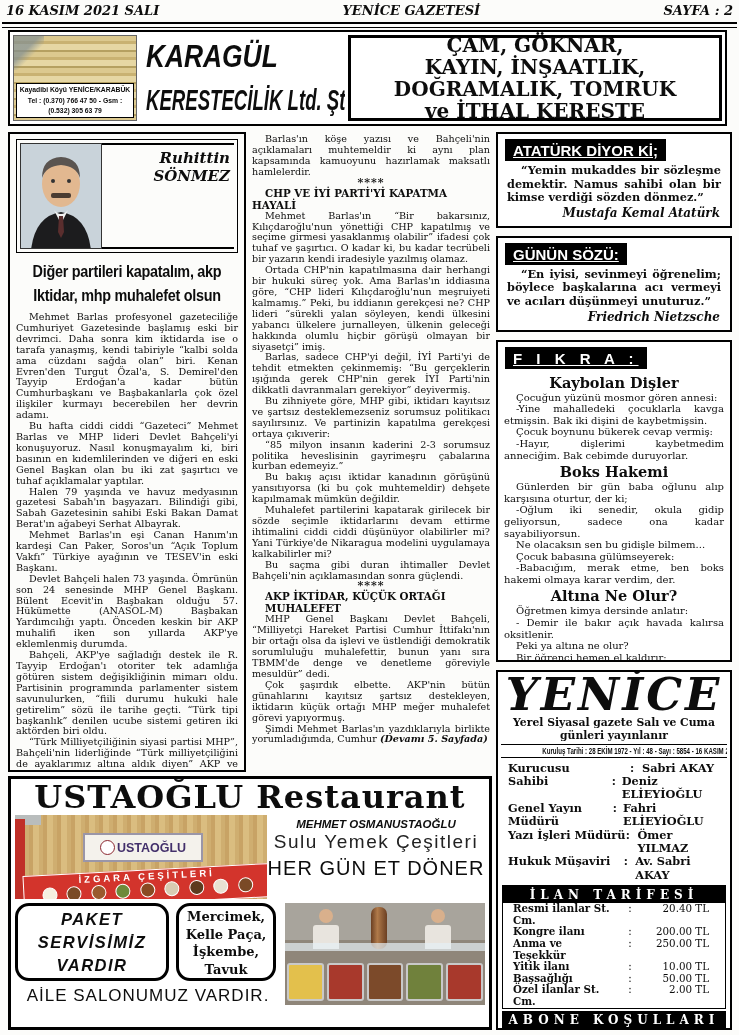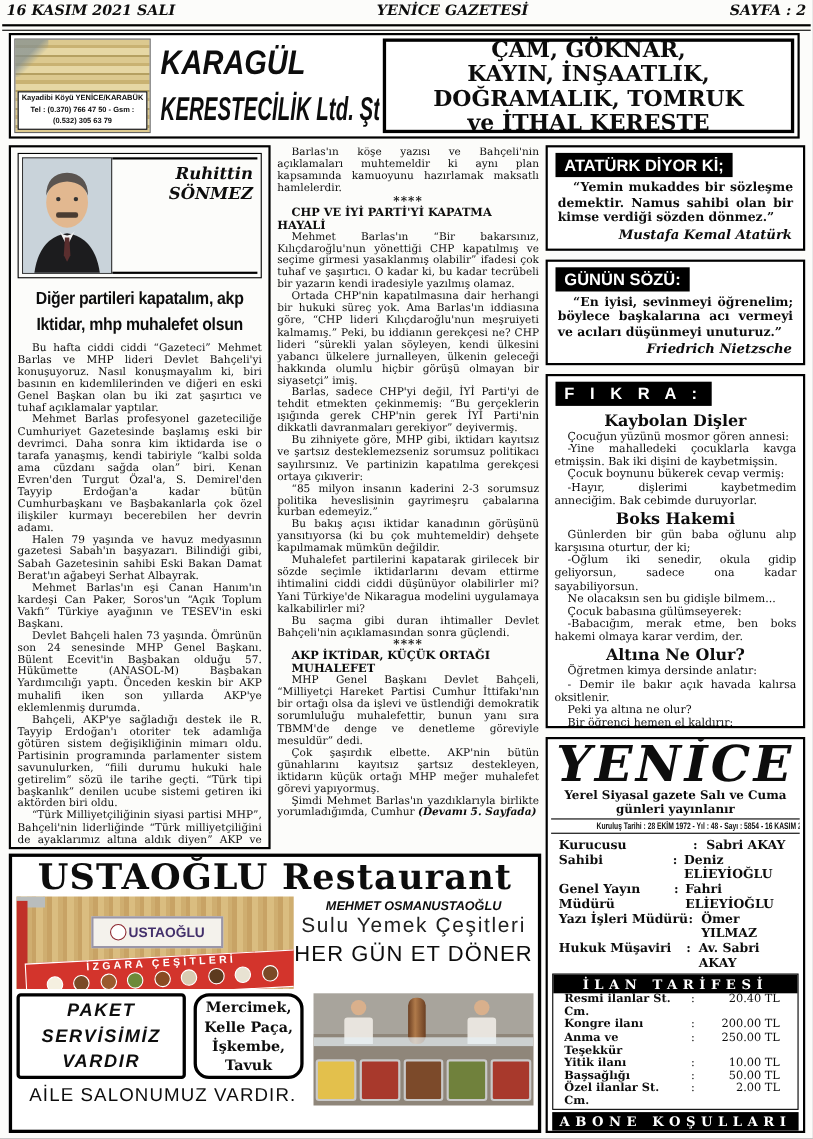--- a/index.html
+++ b/index.html
@@ -47,21 +47,21 @@
 
   .middle-col { position:absolute; left:252px; top:134px; width:238px; height:636px; overflow:hidden; }
   .middle-col p { margin:0; text-indent:13px; font-size:9.6px; line-height:10.9px; text-align:justify; }
   .mid-sep { text-align:center; font-weight:bold; font-size:11px; line-height:9px; letter-spacing:1px; }
   .mid-head { font-weight:bold; font-size:10.3px; line-height:12px; text-indent:13px; }
 
   
   .right-col { position:absolute; left:496px; top:132px; width:236px; }
   .rbox { border:2px solid #000; background:#fff; box-sizing:border-box; }
   .black-label { display:inline-block; background:#000; color:#fff; font-family:"Liberation Sans",sans-serif;
-                 font-weight:bold; font-size:15px; padding:3px 8px 2px; margin:5px 0 3px 7px; }
+                 font-weight:bold; font-size:15px; padding:3px 8px 2px; margin:5px 0 3px 7px;text-decoration:underline; }
   .quote { font-weight:bold; font-size:11.3px; line-height:13.6px; text-align:justify;
            padding:0 9px; text-indent:14px; }
   .attrib { text-align:right; font-weight:bold; font-style:italic; font-size:12px; padding:1px 10px 6px; }
 
   .fikra { height:322px; margin-top:8px; overflow:hidden; }
   .fikra .black-label { letter-spacing:5px; }
   .story-title { text-align:center; font-weight:bold; font-size:14.5px; line-height:16px; margin:3px 0 1px; }
   .fikra p { margin:0; text-indent:12px; font-size:10px; line-height:11.6px; padding:0 6px; text-align:justify; }
 
   .yenice { margin-top:8px; height:360px; overflow:hidden; }
@@ -107,21 +107,21 @@
   .grill-banner .btxt { font-size:9.5px; letter-spacing:3px; line-height:12px; }
   .food-dots { display:flex; justify-content:space-evenly; padding:0 8px; }
   .food-dots i { width:13px; height:13px; border-radius:50%; display:inline-block; border:1px solid #fff; }
   .rest-info { flex:1; text-align:center; font-family:"Liberation Sans",sans-serif; padding-top:2px; }
   .owner { font-weight:bold; font-size:11.5px; line-height:14px;font-style:italic; }
   .soup { font-size:19px; line-height:21px; letter-spacing:1.5px; color:#222; }
   .doner { font-size:20px; line-height:22px; letter-spacing:1px; margin-top:5px; }
   .rest-row2 { display:flex; margin-top:4px; }
   .left-stack { width:266px; }
   .boxes-row { display:flex; gap:7px; }
-  .paket { border:3px solid #000; border-radius:4px; width:148px; height:70px; text-align:center;
+  .paket { border:3px solid #000; border-radius:14px; width:148px; height:70px; text-align:center;
            font-family:"Liberation Sans",sans-serif; font-weight:900; font-style:italic;
            font-size:16.5px; line-height:23px; letter-spacing:1.5px; padding-top:2px; box-sizing:content-box; }
   .menu-box { border:3px solid #000; border-radius:14px; width:94px; height:70px; text-align:center;
               font-weight:bold; font-size:13px; line-height:17.5px; padding-top:2px; }
   .aile { font-family:"Liberation Sans",sans-serif; font-size:17px; letter-spacing:1px;
           margin-top:5px; text-align:center; line-height:20px; }
   .food-photo { flex:1; height:102px; margin-left:4px; position:relative; overflow:hidden;
                 background:linear-gradient(180deg,#a8a49c 0 36%,#8f867a 36% 100%); }
   .person { position:absolute; top:6px; width:34px; height:40px; }
   .person .head { width:14px; height:14px; border-radius:50%; background:#d9b08c; margin:0 auto; }
@@ -187,22 +187,22 @@
         <div class="author-black"></div>
         <div class="author-name">Ruhittin SÖNMEZ</div>
         <div class="author-sp"></div>
       </div>
     </div>
     <div class="headline">
       <div>Diğer partileri kapatalım, akp</div>
       <div>Iktidar, mhp muhalefet olsun</div>
     </div>
     <div class="bodytext">
+      <p>Mehmet Barlas profesyonel gazeteciliğe Cumhuriyet Gazetesinde başlamış eski bir devrimci. Daha sonra kim iktidarda ise o tarafa yanaşmış, kendi tabiriyle “kalbi solda ama cüzdanı sağda olan” biri. Kenan Evren'den Turgut Özal'a, S. Demirel'den Tayyip Erdoğan'a kadar bütün Cumhurbaşkanı ve Başbakanlarla çok özel ilişkiler kurmayı becerebilen her devrin adamı.</p>
       <p>Bu hafta ciddi ciddi “Gazeteci” Mehmet Barlas ve MHP lideri Devlet Bahçeli'yi konuşuyoruz. Nasıl konuşmayalım ki, biri basının en kıdemlilerinden ve diğeri en eski Genel Başkan olan bu iki zat şaşırtıcı ve tuhaf açıklamalar yaptılar.</p>
-      <p>Mehmet Barlas profesyonel gazeteciliğe Cumhuriyet Gazetesinde başlamış eski bir devrimci. Daha sonra kim iktidarda ise o tarafa yanaşmış, kendi tabiriyle “kalbi solda ama cüzdanı sağda olan” biri. Kenan Evren'den Turgut Özal'a, S. Demirel'den Tayyip Erdoğan'a kadar bütün Cumhurbaşkanı ve Başbakanlarla çok özel ilişkiler kurmayı becerebilen her devrin adamı.</p>
       <p>Halen 79 yaşında ve havuz medyasının gazetesi Sabah'ın başyazarı. Bilindiği gibi, Sabah Gazetesinin sahibi Eski Bakan Damat Berat'ın ağabeyi Serhat Albayrak.</p>
       <p>Mehmet Barlas'ın eşi Canan Hanım'ın kardeşi Can Paker, Soros'un “Açık Toplum Vakfı” Türkiye ayağının ve TESEV'in eski Başkanı.</p>
       <p>Devlet Bahçeli halen 73 yaşında. Ömrünün son 24 senesinde MHP Genel Başkanı. Bülent Ecevit'in Başbakan olduğu 57. Hükümette (ANASOL-M) Başbakan Yardımcılığı yaptı. Önceden keskin bir AKP muhalifi iken son yıllarda AKP'ye eklemlenmiş durumda.</p>
       <p>Bahçeli, AKP'ye sağladığı destek ile R. Tayyip Erdoğan'ı otoriter tek adamlığa götüren sistem değişikliğinin mimarı oldu. Partisinin programında parlamenter sistem savunulurken, “fiili durumu hukuki hale getirelim” sözü ile tarihe geçti. “Türk tipi başkanlık” denilen ucube sistemi getiren iki aktörden biri oldu.</p>
       <p>“Türk Milliyetçiliğinin siyasi partisi MHP”, Bahçeli'nin liderliğinde “Türk milliyetçiliğini de ayaklarımız altına aldık diyen” AKP ve lideri Erdoğan'ın en sadık müttefiki oldu.</p>
 
     </div>
   </div>
 
   <div class="middle-col">

